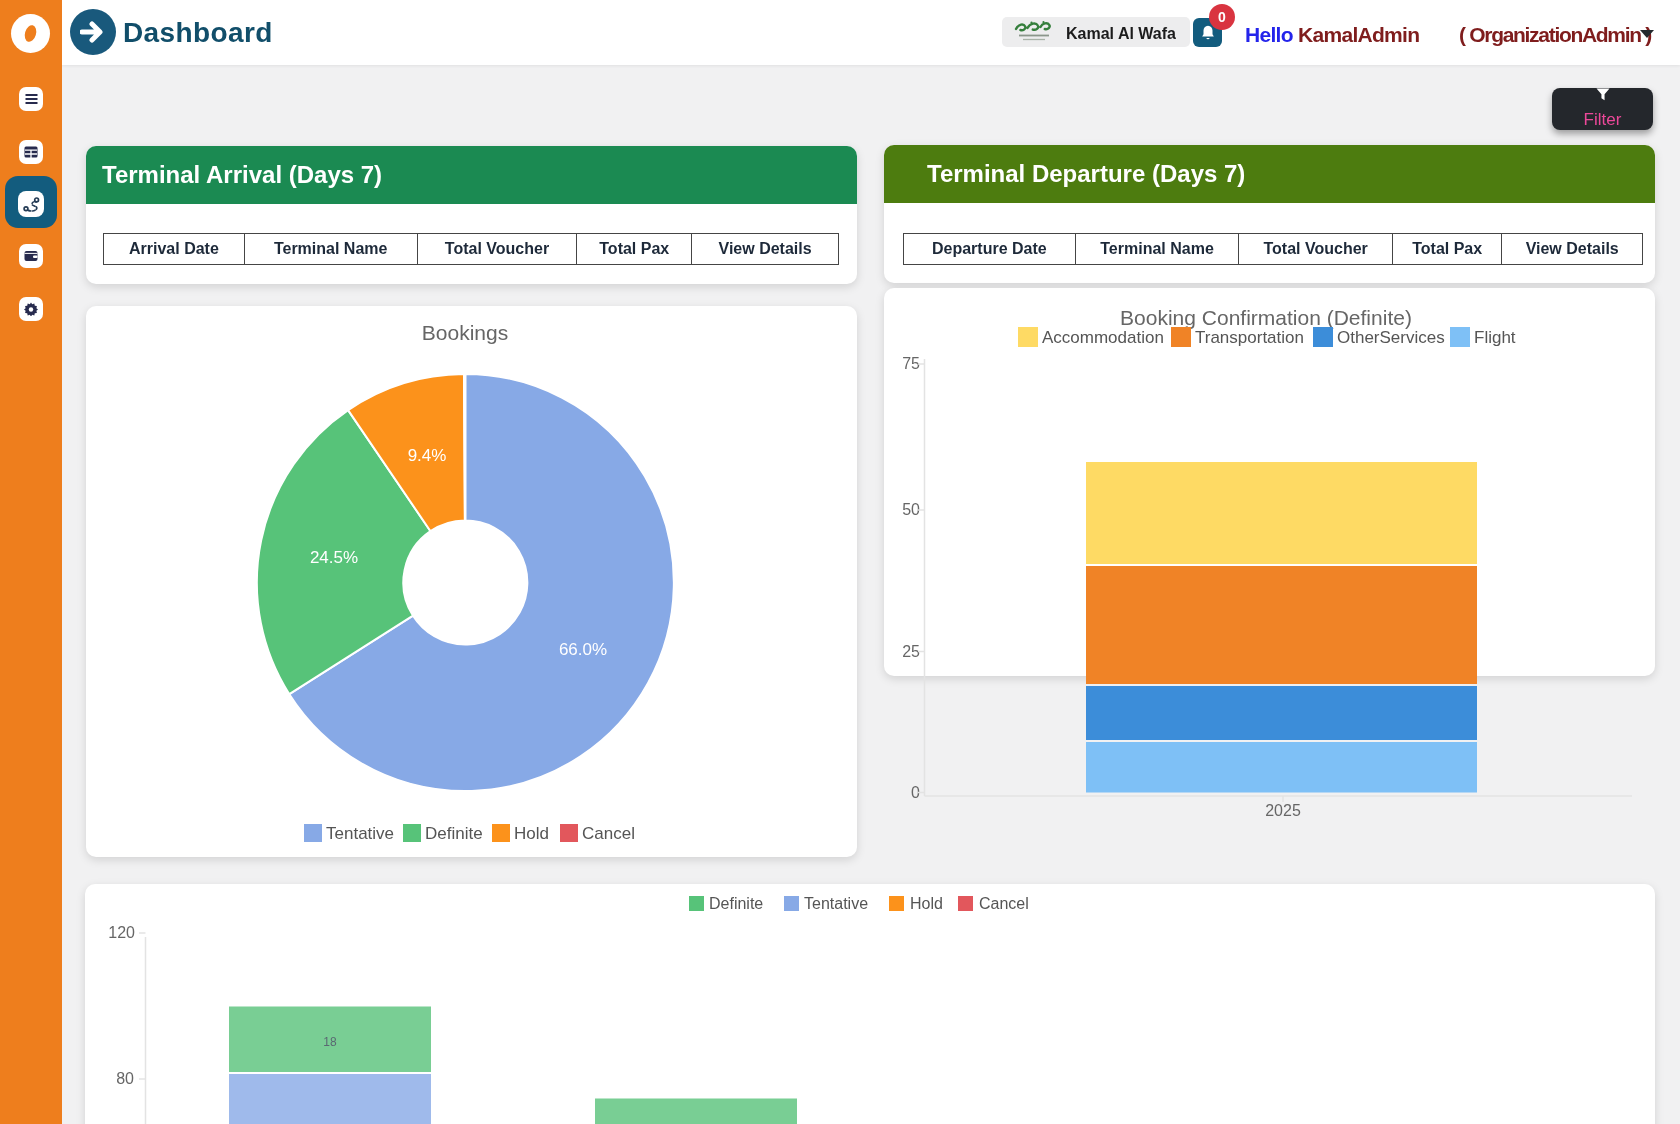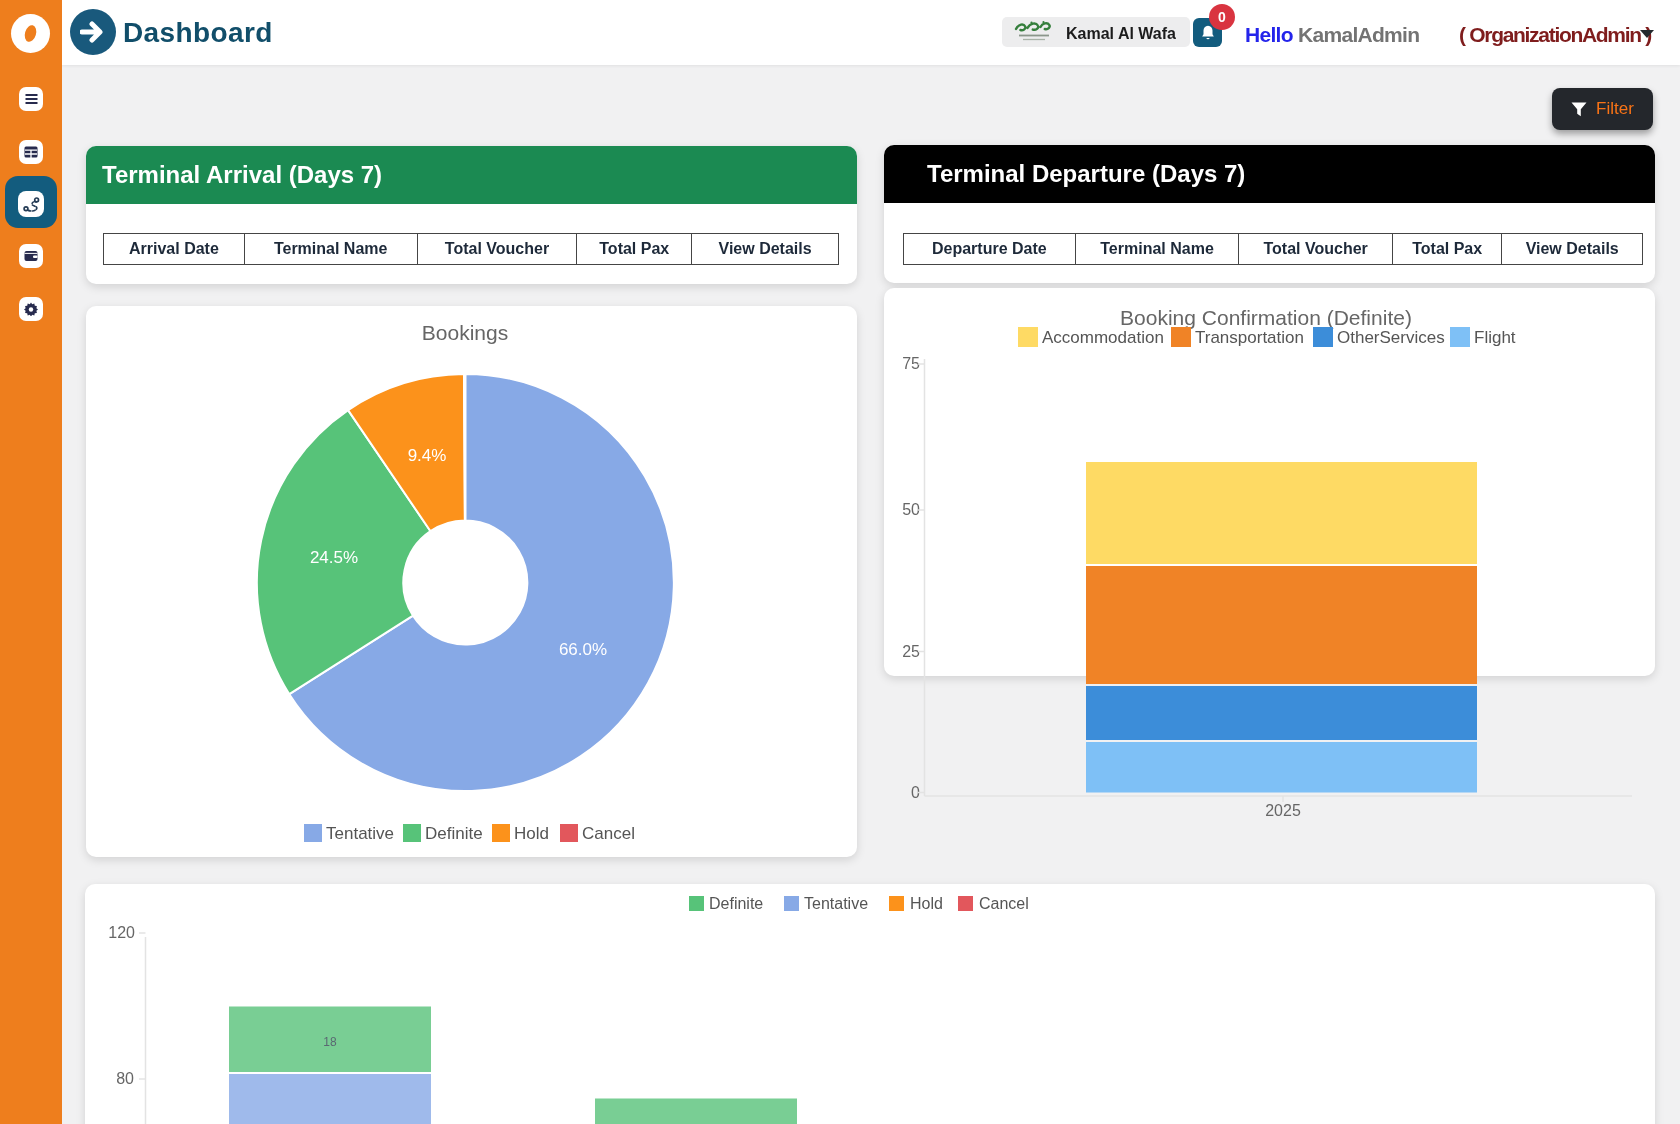--- a/index.html
+++ b/index.html
@@ -13,25 +13,25 @@
   #activewrap .sq { left:13px; top:15px; border-radius:8px; width:26px; height:26px;}
   
   #topbar { left:62px; top:0; width:1618px; height:65px; background:#ffffff; box-shadow:0 1px 3px rgba(0,0,0,0.07); z-index:4; }
   #dashcirc { left:8px; top:9px; width:46px; height:46px; border-radius:50%; background:#19597C; display:flex; align-items:center; justify-content:center; }
   #dashtitle { left:61px; top:17px; font-size:28px; font-weight:bold; color:#114E6A; letter-spacing:0.4px; }
   #pill { left:940px; top:17px; width:188px; height:30px; background:#ededee; border-radius:5px; }
   #pilltext { left:1004px; top:25px; font-size:16px; font-weight:bold; color:#1c1c1c; }
   #bellbtn { left:1131px; top:18px; width:29px; height:29px; background:#135C7E; border-radius:6px; display:flex; align-items:center; justify-content:center; }
   #badge { left:1147px; top:4px; width:26px; height:26px; border-radius:50%; background:#D93440; color:#fff; font-size:14px; font-weight:bold; text-align:center; line-height:26px; }
   #hello { left:1183px; top:23px; font-size:21px; font-weight:bold; white-space:nowrap; letter-spacing:-0.7px; }
-  #hello .h { color:#2424EB; } #hello .k { color:#737373; }
+  #hello .h { color:#2424EB; } #hello .k { color:#7f1d1d; }
   #orgadmin { left:1384px; top:23px; font-size:21px; font-weight:bold; color:#7f1d1d; white-space:nowrap; letter-spacing:-1.3px;margin-left:13px; }
   #caret { left:1578px; top:30px; width:0; height:0; border-left:7px solid transparent; border-right:7px solid transparent; border-top:8px solid #23292E; }
   
-  #filterbtn { left:1552px; top:88px; width:101px; height:42px; background:#24272C; border-radius:8px; box-shadow:0 4px 7px rgba(0,0,0,0.35); display:flex; align-items:center; justify-content:center; gap:9px; color:#f97316; font-size:17px; }
+  #filterbtn { left:1552px; top:88px; width:101px; height:42px; background:#24272C; border-radius:8px; box-shadow:0 4px 7px rgba(0,0,0,0.35); display:flex; align-items:center; justify-content:center; gap:9px; color:#ec4899; font-size:17px;flex-direction:column; }
   
   .card { position:absolute; background:#fff; border-radius:10px; box-shadow:0 3px 10px rgba(0,0,0,0.13); }
   .hdr { height:58px; border-radius:10px 10px 0 0; display:flex; align-items:center; padding-left:16px; color:#fff; font-size:24px; font-weight:bold; }
   table.thead { border-collapse:collapse; position:absolute; }
   table.thead th { border:1px solid #454545; font-size:16px; font-weight:bold; color:#1d2939; height:31px; text-align:center; vertical-align:middle; }
 </style>
 </head>
 <body>
   <div class="abs" id="topbar"></div>
   <div class="abs" id="sidebar"></div>
@@ -120,21 +120,21 @@
         <th style="width:173px;">Terminal Name</th>
         <th style="width:160px;">Total Voucher</th>
         <th style="width:115px;">Total Pax</th>
         <th style="width:147px;">View Details</th>
       </tr>
     </tbody>
     </table>
   </div>
 
   <div class="card" style="left:884px; top:145px; width:771px; height:138px;">
-    <div class="hdr" style="background:#000000;padding-left:43px;">Terminal Departure (Days 7)</div>
+    <div class="hdr" style="background:#4d7c0f;padding-left:43px;">Terminal Departure (Days 7)</div>
     <table class="thead" style="left:19px; top:88px; width:740px;">
       <tbody>
         <tr>
         <th style="width:171px;">Departure Date</th>
         <th style="width:163px;">Terminal Name</th>
         <th style="width:153px;">Total Voucher</th>
         <th style="width:109px;">Total Pax</th>
         <th style="width:140px;">View Details</th>
       </tr>
     </tbody>

